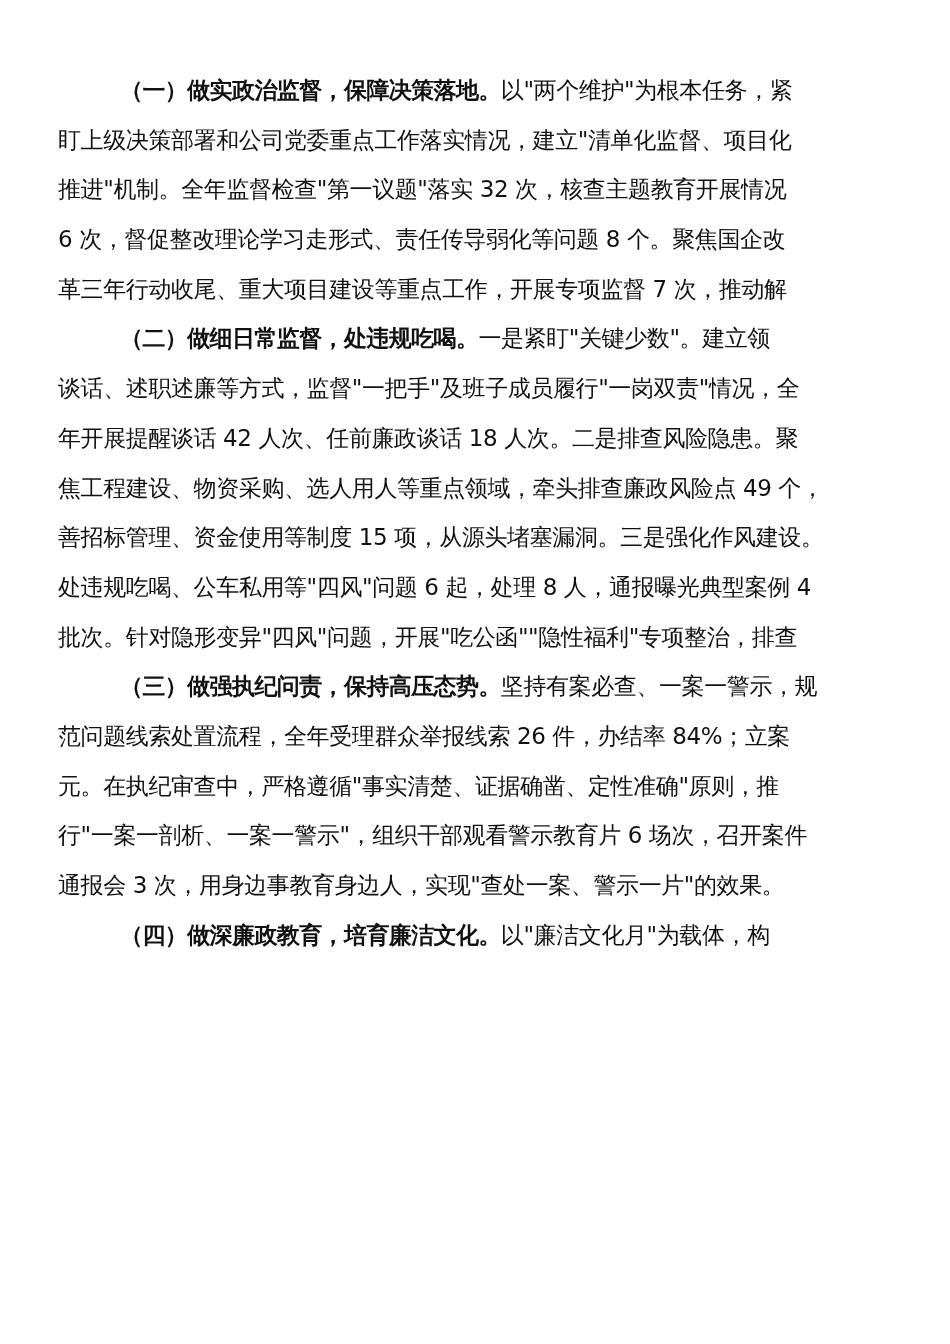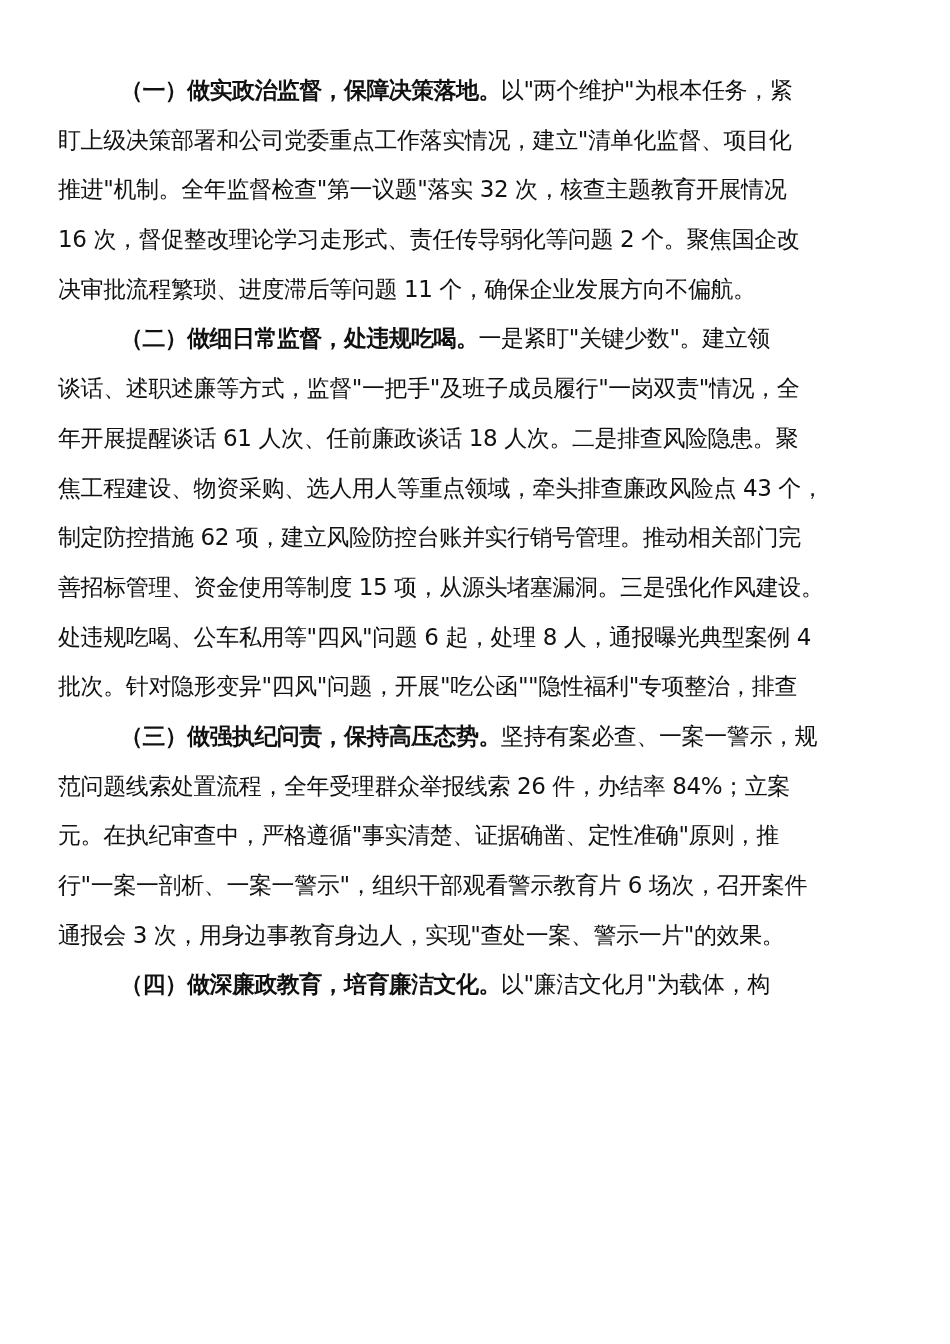--- a/index.html
+++ b/index.html
@@ -18,30 +18,29 @@
   </style>
 </head>
 <body>
 
 <div class="page">
 
   <div>
     <span class="line indent"><span class="heading">（一）做实政治监督，保障决策落地。</span><span>以"两个维护"为根本任务，紧</span></span>
     <span class="line">盯上级决策部署和公司党委重点工作落实情况，建立"清单化监督、项目化</span>
     <span class="line">推进"机制。全年监督检查"第一议题"落实 32 次，核查主题教育开展情况</span>
-    <span class="line">16 次，督促整改理论学习走形式、责任传导弱化等问题 2 个。聚焦国企改</span>
-    <span class="line">决审批流程繁琐、进度滞后等问题 11 个，确保企业发展方向不偏航。</span>
+    <span class="line">6 次，督促整改理论学习走形式、责任传导弱化等问题 8 个。聚焦国企改</span>
+    <span class="line">革三年行动收尾、重大项目建设等重点工作，开展专项监督 7 次，推动解</span>
   </div>
 
   <div>
     <span class="line indent"><span class="heading">（二）做细日常监督，处违规吃喝。</span><span>一是紧盯"关键少数"。建立领</span></span>
     <span class="line">谈话、述职述廉等方式，监督"一把手"及班子成员履行"一岗双责"情况，全</span>
-    <span class="line">年开展提醒谈话 61 人次、任前廉政谈话 18 人次。二是排查风险隐患。聚</span>
-    <span class="line">焦工程建设、物资采购、选人用人等重点领域，牵头排查廉政风险点 43 个，</span>
-    <span class="line">制定防控措施 62 项，建立风险防控台账并实行销号管理。推动相关部门完</span>
+    <span class="line">年开展提醒谈话 42 人次、任前廉政谈话 18 人次。二是排查风险隐患。聚</span>
+    <span class="line">焦工程建设、物资采购、选人用人等重点领域，牵头排查廉政风险点 49 个，</span>
     <span class="line">善招标管理、资金使用等制度 15 项，从源头堵塞漏洞。三是强化作风建设。</span>
     <span class="line">处违规吃喝、公车私用等"四风"问题 6 起，处理 8 人，通报曝光典型案例 4</span>
     <span class="line">批次。针对隐形变异"四风"问题，开展"吃公函""隐性福利"专项整治，排查</span>
   </div>
 
   <div>
     <span class="line indent"><span class="heading">（三）做强执纪问责，保持高压态势。</span><span>坚持有案必查、一案一警示，规</span></span>
     <span class="line">范问题线索处置流程，全年受理群众举报线索 26 件，办结率 84%；立案</span>
     <span class="line">元。在执纪审查中，严格遵循"事实清楚、证据确凿、定性准确"原则，推</span>
     <span class="line">行"一案一剖析、一案一警示"，组织干部观看警示教育片 6 场次，召开案件</span>

